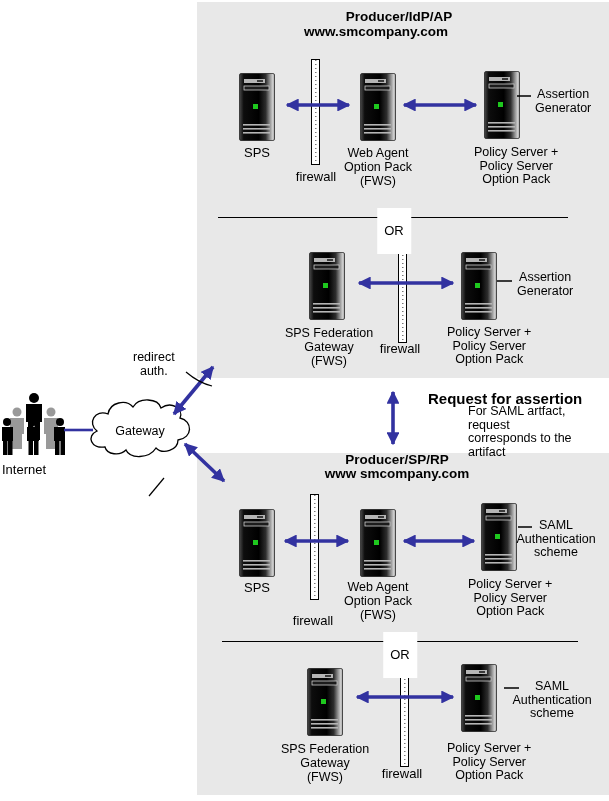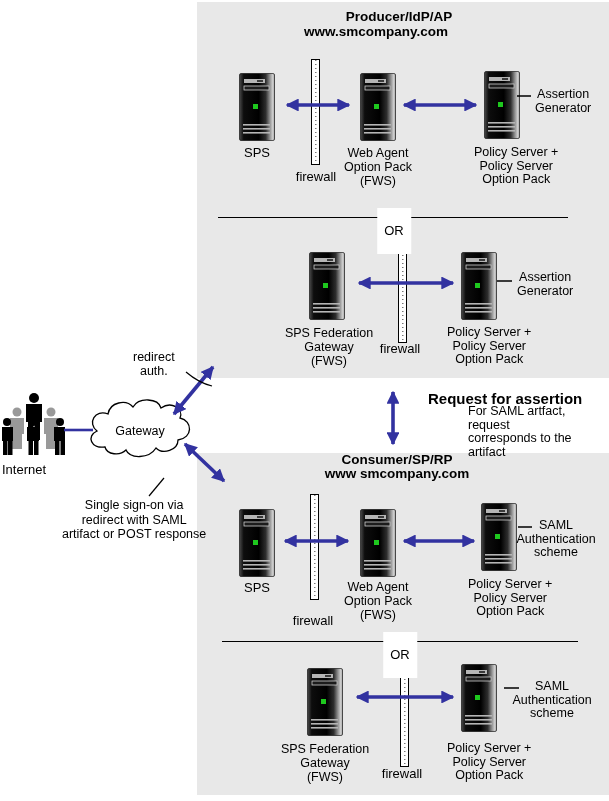--- a/index.html
+++ b/index.html
@@ -201,28 +201,25 @@
   <div class="lbl-left" style="left:447px;top:326px">Policy Server +
 Policy Server
 Option Pack</div>
   <div class="lbl-left" style="left:517px;top:271px">Assertion
 Generator</div>
 
   <div class="lbl-left" style="left:133px;top:351px">redirect
 auth.</div>
   <div class="lbl" style="left:140px;top:424px">Gateway</div>
   <div class="lbl-left" style="left:2px;top:463px;font-size:13px">Internet</div>
-  <div class="lbl-left" style="left:62px;top:498px;line-height:14.5px">Single sign-on via
-redirect with SAML
-artifact or POST response</div>
   <div class="request-title" style="left:428px;top:390px">Request for assertion</div>
   <div class="request-body" style="left:428px;top:405px">For SAML artfact, request
 corresponds to the artifact</div>
 
-  <div class="title" style="left:397px;top:453px">Consumer/SP/RP</div>
+  <div class="title" style="left:397px;top:453px">Producer/SP/RP</div>
   <div class="title" style="left:397px;top:467px">www smcompany.com</div>
 
   <div class="lbl" style="left:257px;top:581px;font-size:13px">SPS</div>
   <div class="lbl" style="left:313px;top:614px;font-size:13px">firewall</div>
   <div class="lbl" style="left:378px;top:580px">Web Agent
 Option Pack
 (FWS)</div>
   <div class="lbl-left" style="left:468px;top:578px">Policy Server +
 Policy Server
 Option Pack</div>

